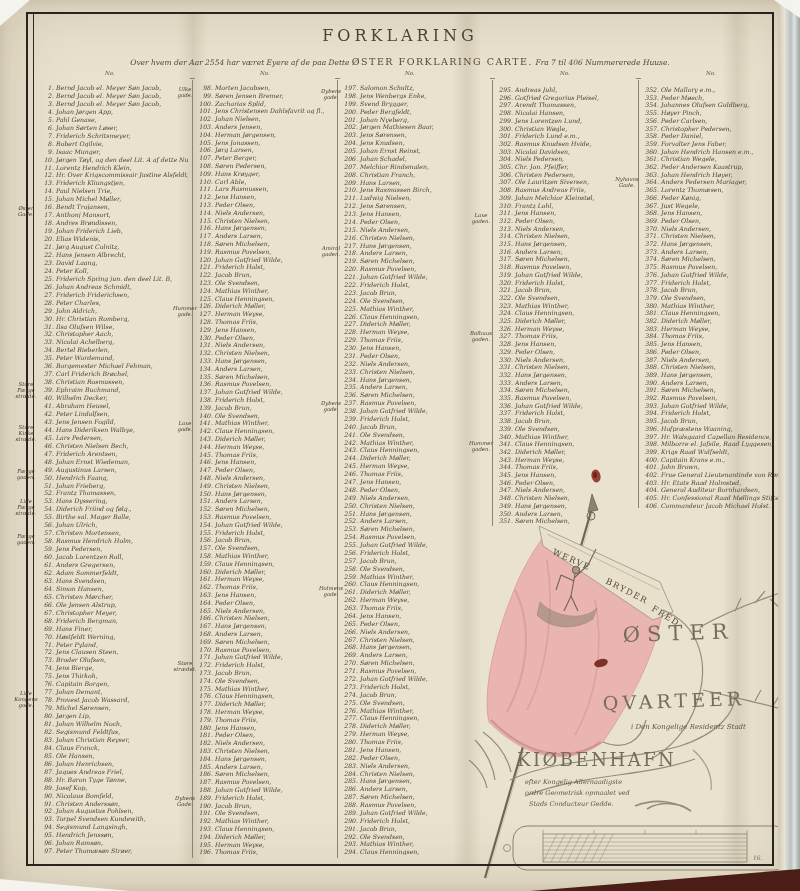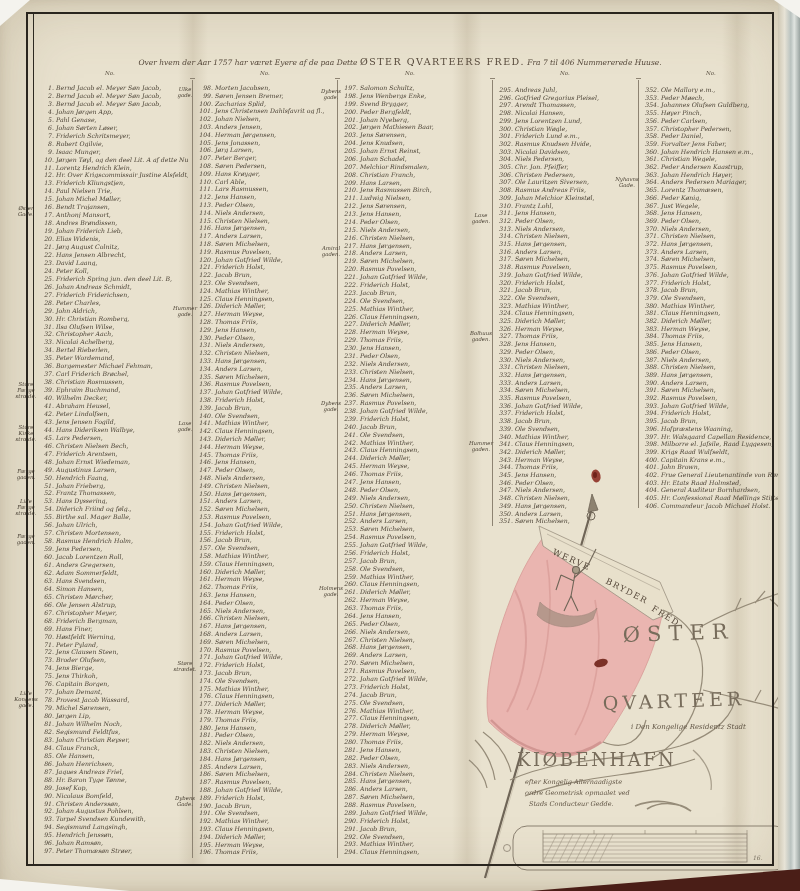--- a/index.html
+++ b/index.html
@@ -38,22 +38,23 @@
   svg text{font-family:"DejaVu Serif",serif;}
 </style>
 </head>
 <body>
 
 <div class="sheet">
   <div class="shade" style="left:178px"></div>
   <div class="shade" style="left:452px"></div>
   <div class="shade" style="left:722px"></div>
 
+  <div class="title">FORKLARING</div>
   <div class="subtitle">
-    <span class="scr">Over hvem der Aar 1757 har været Eyere af de paa Dette </span><span class="cap">ØSTER QVARTEERS FRED.</span><span class="scr"> Fra 7 til 406 Nummererede Huuse.</span>
+    <span class="scr">Over hvem der Aar 2554 har været Eyere af de paa Dette </span><span class="cap">ØSTER FORKLARING CARTE.</span><span class="scr"> Fra 7 til 406 Nummererede Huuse.</span>
   </div>
 
   <div>
       <div class="no-mark" style="left: 105px; top: 70px;">No.</div>
       <div class="entry" style="left: 38px; top: 84px; width: 150px;">
         <span class="num">1.</span>
         <span>Bernd Jacob el. Meyer Søn Jacob,</span>
       </div>
       <div class="entry" style="left: 38px; top: 91.95px; width: 150px;">
         <span class="num">2.</span>

